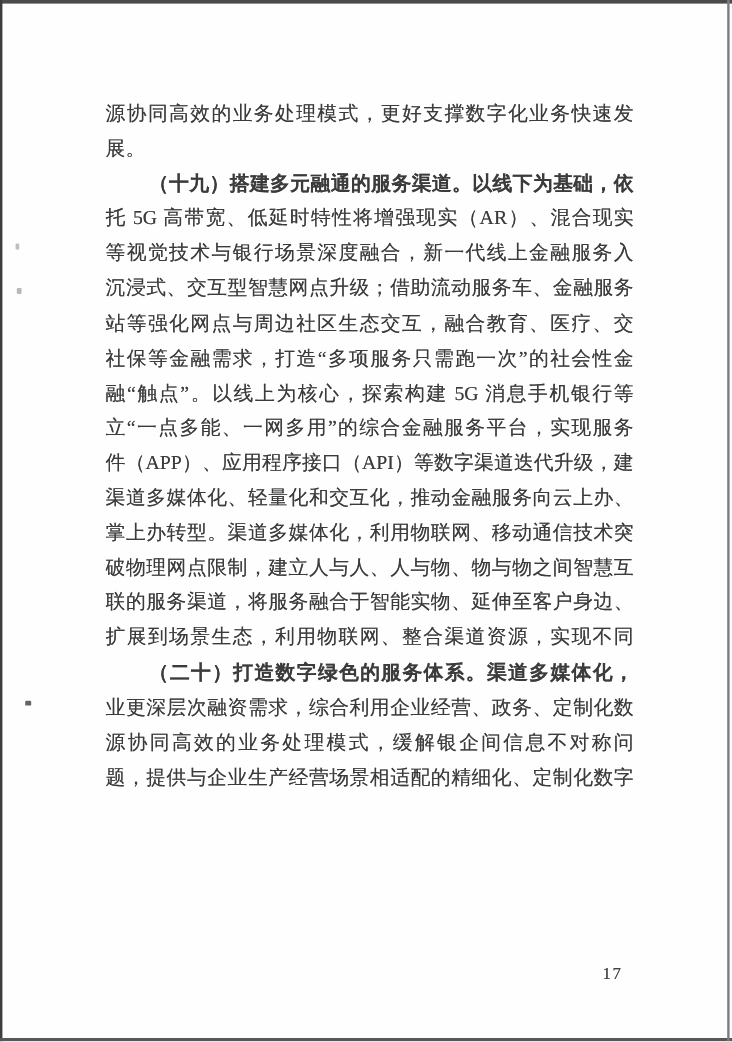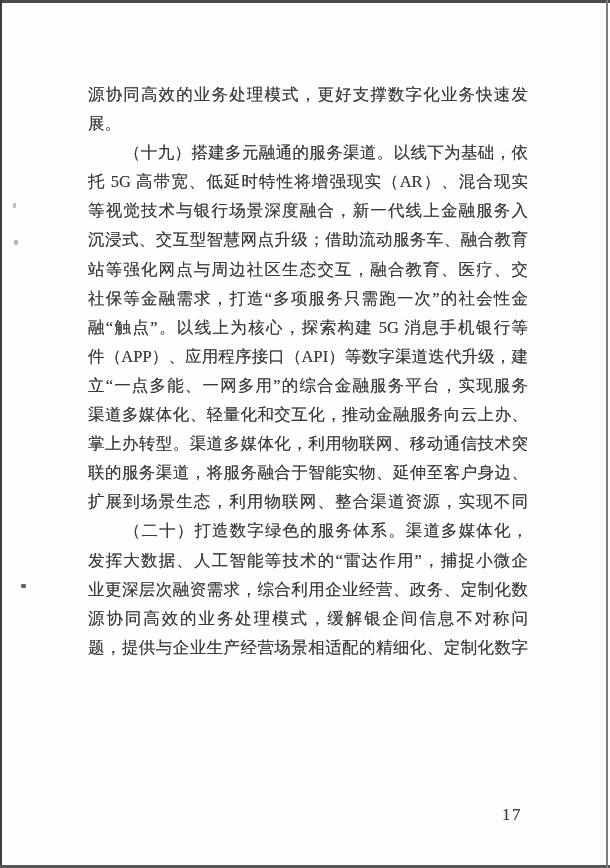--- a/index.html
+++ b/index.html
@@ -31,29 +31,29 @@
     font-size: 16.5px;
     line-height: 29.1px;
     text-shadow: 0 0 0.5px rgba(60,60,60,0.65);
   }
   .line {
     height: 29.1px;
     text-align: justify;
     text-align-last: justify;
     overflow: hidden;
   }
-  .line.indent { text-indent: 36px; }
+  .line.indent { text-indent: 36px; font-weight: bold; }
   .line.end { text-align-last: left; }
 
   .page-number {
     position: absolute;
     left: 502px;
     top: 805px;
     color: #3f3f3f;
-    font-size: 17px;
+    font-size: 14px;
     letter-spacing: 1.5px;
     text-shadow: 0 0 0.5px rgba(60,60,60,0.6);
   }
 
   .speck { position: absolute; background: #8a8a8a; border-radius: 1px; }
   .speck-1 { left: 13px; top: 203px; width: 3px; height: 5px; opacity: 0.55; }
   .speck-2 { left: 14px; top: 240px; width: 4px; height: 5px; opacity: 0.6; }
   .speck-3 { left: 21px; top: 584px; width: 5px; height: 4px; background: #4a4a4a; opacity: 0.85; }
 </style>
 </head>
@@ -68,31 +68,31 @@
   <div class="speck speck-1"></div>
   <div class="speck speck-2"></div>
   <div class="speck speck-3"></div>
 
   <div class="text-block">
       <div class="line">源协同高效的业务处理模式，更好支撑数字化业务快速发</div>
       <div class="line end">展。</div>
       <div class="line indent">（十九）搭建多元融通的服务渠道。以线下为基础，依</div>
       <div class="line">托 5G 高带宽、低延时特性将增强现实（AR）、混合现实（MR）</div>
       <div class="line">等视觉技术与银行场景深度融合，新一代线上金融服务入口、</div>
-      <div class="line">沉浸式、交互型智慧网点升级；借助流动服务车、融合教育</div>
+      <div class="line">沉浸式、交互型智慧网点升级；借助流动服务车、金融服务</div>
       <div class="line">站等强化网点与周边社区生态交互，融合教育、医疗、交通、</div>
       <div class="line">社保等金融需求，打造“多项服务只需跑一次”的社会性金</div>
       <div class="line">融“触点”。以线上为核心，探索构建 5G 消息手机银行等</div>
+      <div class="line">立“一点多能、一网多用”的综合金融服务平台，实现服务</div>
       <div class="line">件（APP）、应用程序接口（API）等数字渠道迭代升级，建</div>
-      <div class="line">立“一点多能、一网多用”的综合金融服务平台，实现服务</div>
       <div class="line">渠道多媒体化、轻量化和交互化，推动金融服务向云上办、</div>
       <div class="line">掌上办转型。渠道多媒体化，利用物联网、移动通信技术突</div>
+      <div class="line">破物理网点限制，建立人与人、人与物、物与物之间智慧互</div>
       <div class="line">联的服务渠道，将服务融合于智能实物、延伸至客户身边、</div>
       <div class="line">扩展到场景生态，利用物联网、整合渠道资源，实现不同</div>
       <div class="line indent">（二十）打造数字绿色的服务体系。渠道多媒体化，</div>
-      <div class="line">发挥大数据、人工智能等技术的“雷达作用”，捕捉小微企</div>
       <div class="line">业更深层次融资需求，综合利用企业经营、政务、定制化数字</div>
       <div class="line">源协同高效的业务处理模式，缓解银企间信息不对称问</div>
       <div class="line">题，提供与企业生产经营场景相适配的精细化、定制化数字</div>
     </div>
 
   <div class="page-number">17</div>
 </div>
 
 </body></html>

